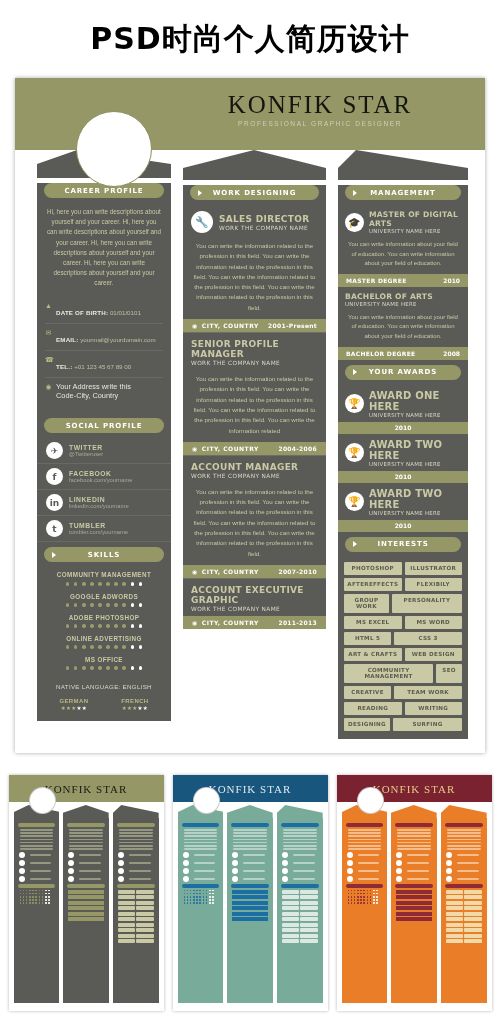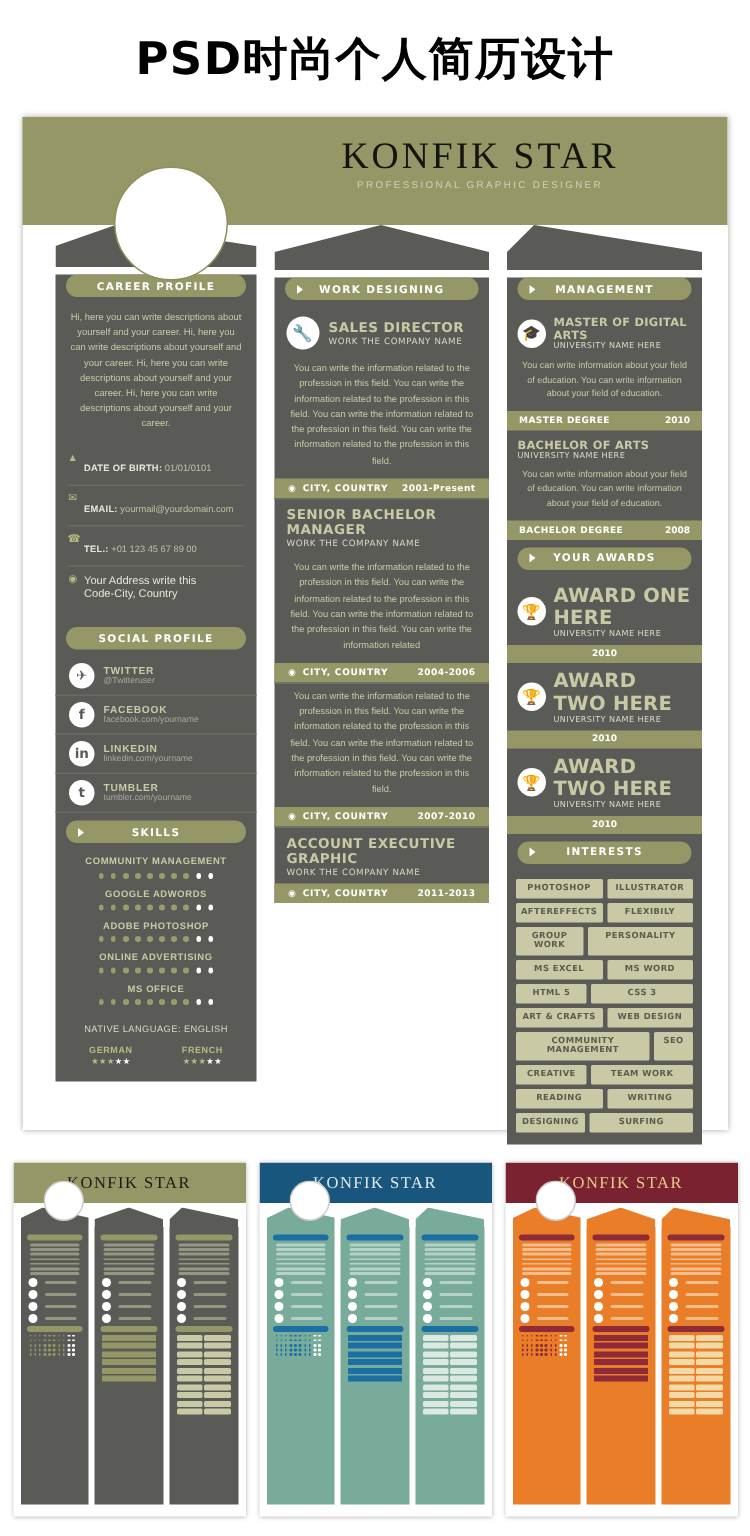--- a/index.html
+++ b/index.html
@@ -117,21 +117,21 @@
   .deg-bar { background:#959766; display:flex; align-items:center;
     justify-content:space-between; padding:3px 8px; }
   .deg-l { color:#fff; font-size:6px; font-weight:bold; letter-spacing:.3px;
     font-family:"DejaVu Sans", sans-serif;}
   .deg-r { color:#fff; font-size:6px; font-weight:bold;
     font-family:"DejaVu Sans", sans-serif;}
 
   .award-row { display:flex; align-items:center; gap:5px; padding:5px 7px 4px; }
   .award-ic { width:19px;height:19px;border-radius:50%;background:#fff;flex:none;
     display:flex;align-items:center;justify-content:center;font-size:10px;color:#4e4e4a;}
-  .award-t { color:#c9caa5; font-size:13px; font-weight:bold; letter-spacing:.2px;
+  .award-t { color:#c9caa5; font-size:10px; font-weight:bold; letter-spacing:.2px;
     font-family:"DejaVu Sans", sans-serif;}
   .award-u { color:#d8d9c6; font-size:5.4px; letter-spacing:.3px;
     font-family:"DejaVu Sans", sans-serif;}
   .award-yr { background:#959766; color:#ffffff; font-size:6px; font-weight:bold;
     text-align:center; padding:2.5px 0; font-family:"DejaVu Sans", sans-serif;}
 
   .int-grid { padding:5px 6px 8px; display:flex; flex-direction:column; gap:3px; }
   .int-row { display:flex; gap:3px; }
   .chip { background:#c9caa5; color:#5c5c4e; font-size:5.6px; font-weight:bold;
     letter-spacing:.3px; text-align:center; padding:3.5px 0; border-radius:1px;
@@ -355,34 +355,40 @@
               <div class="loc-l">
                 <span>◉</span>
                 <span>CITY, COUNTRY</span>
               </div>
               <div class="loc-r">2001-Present</div>
             </div>
           </div>
           <div class="job">
             <div class="job-head">
               <div>
-                <div class="job-title">SENIOR BACHELOR MANAGER</div>
+                <div class="job-title">SENIOR PROFILE MANAGER</div>
                 <div class="job-co">WORK THE COMPANY NAME</div>
               </div>
             </div>
             <div class="job-body">You can write the information related to the profession in this field. You can write the information related to the profession in this field. You can write the information related to the profession in this field. You can write the information related</div>
             <div class="loc-bar">
               <div class="loc-l">
                 <span>◉</span>
                 <span>CITY, COUNTRY</span>
               </div>
               <div class="loc-r">2004-2006</div>
             </div>
           </div>
           <div class="job">
+            <div class="job-head">
+              <div>
+                <div class="job-title">ACCOUNT MANAGER</div>
+                <div class="job-co">WORK THE COMPANY NAME</div>
+              </div>
+            </div>
             <div class="job-body">You can write the information related to the profession in this field. You can write the information related to the profession in this field. You can write the information related to the profession in this field. You can write the information related to the profession in this field.</div>
             <div class="loc-bar">
               <div class="loc-l">
                 <span>◉</span>
                 <span>CITY, COUNTRY</span>
               </div>
               <div class="loc-r">2007-2010</div>
             </div>
           </div>
           <div class="job">

